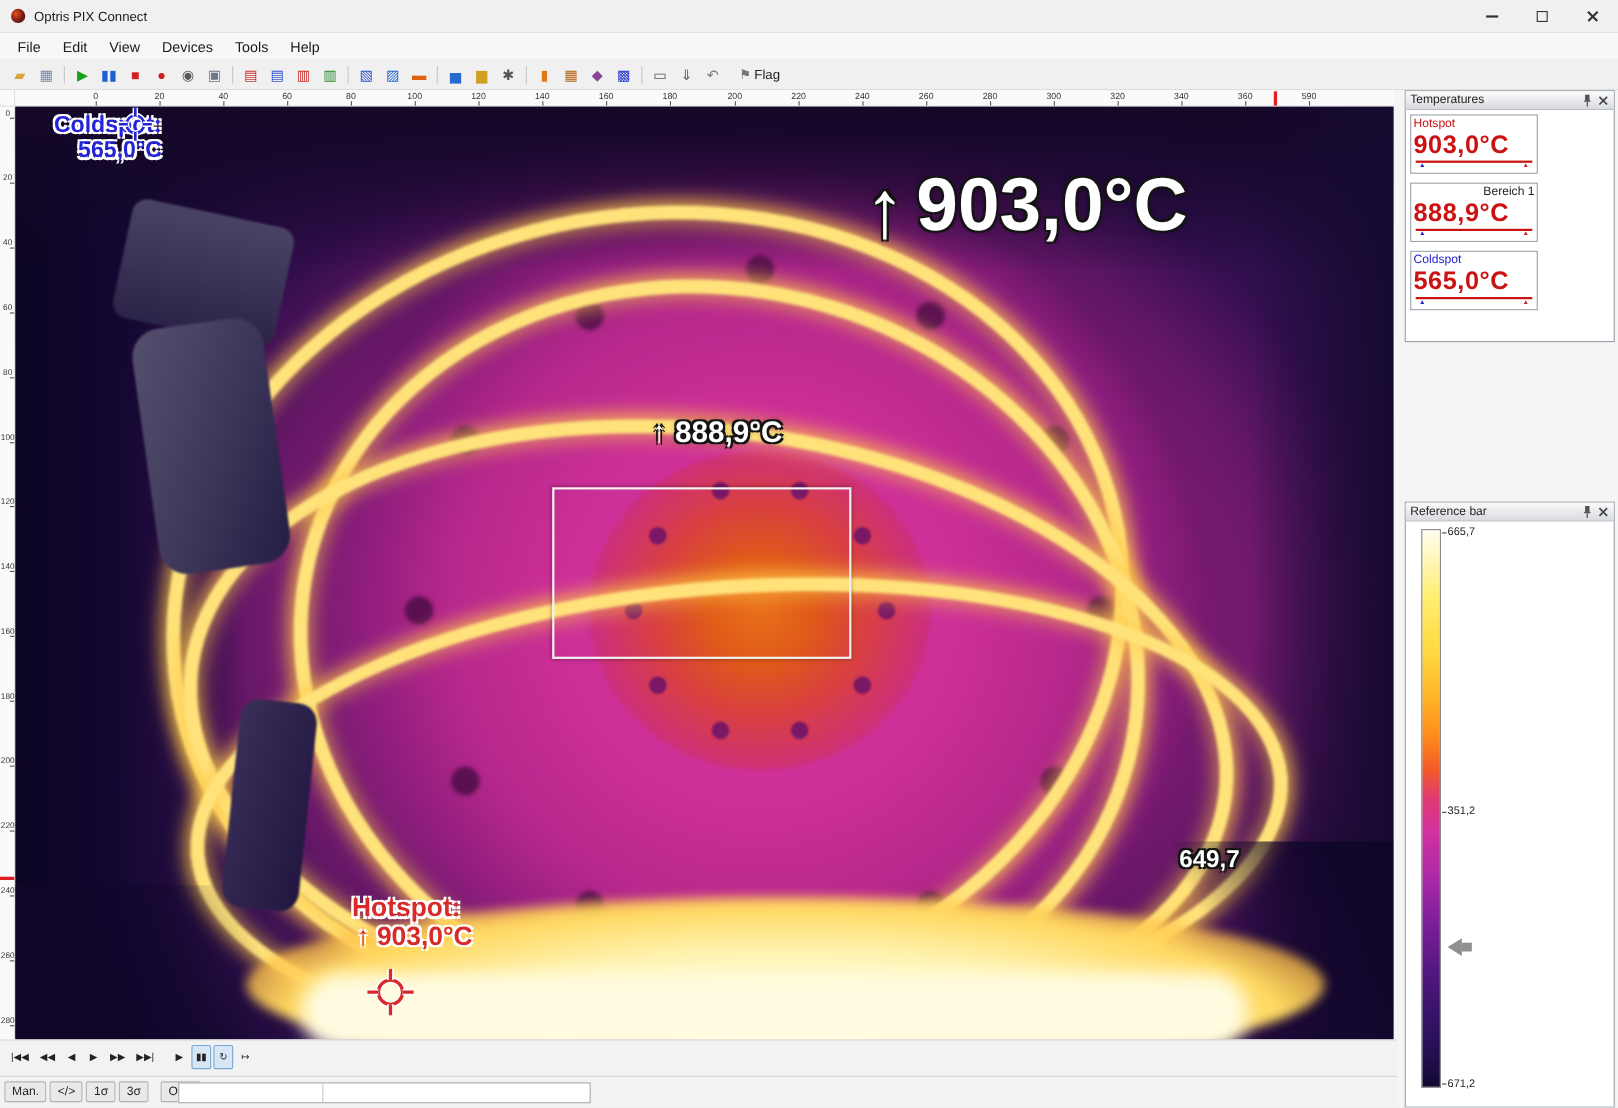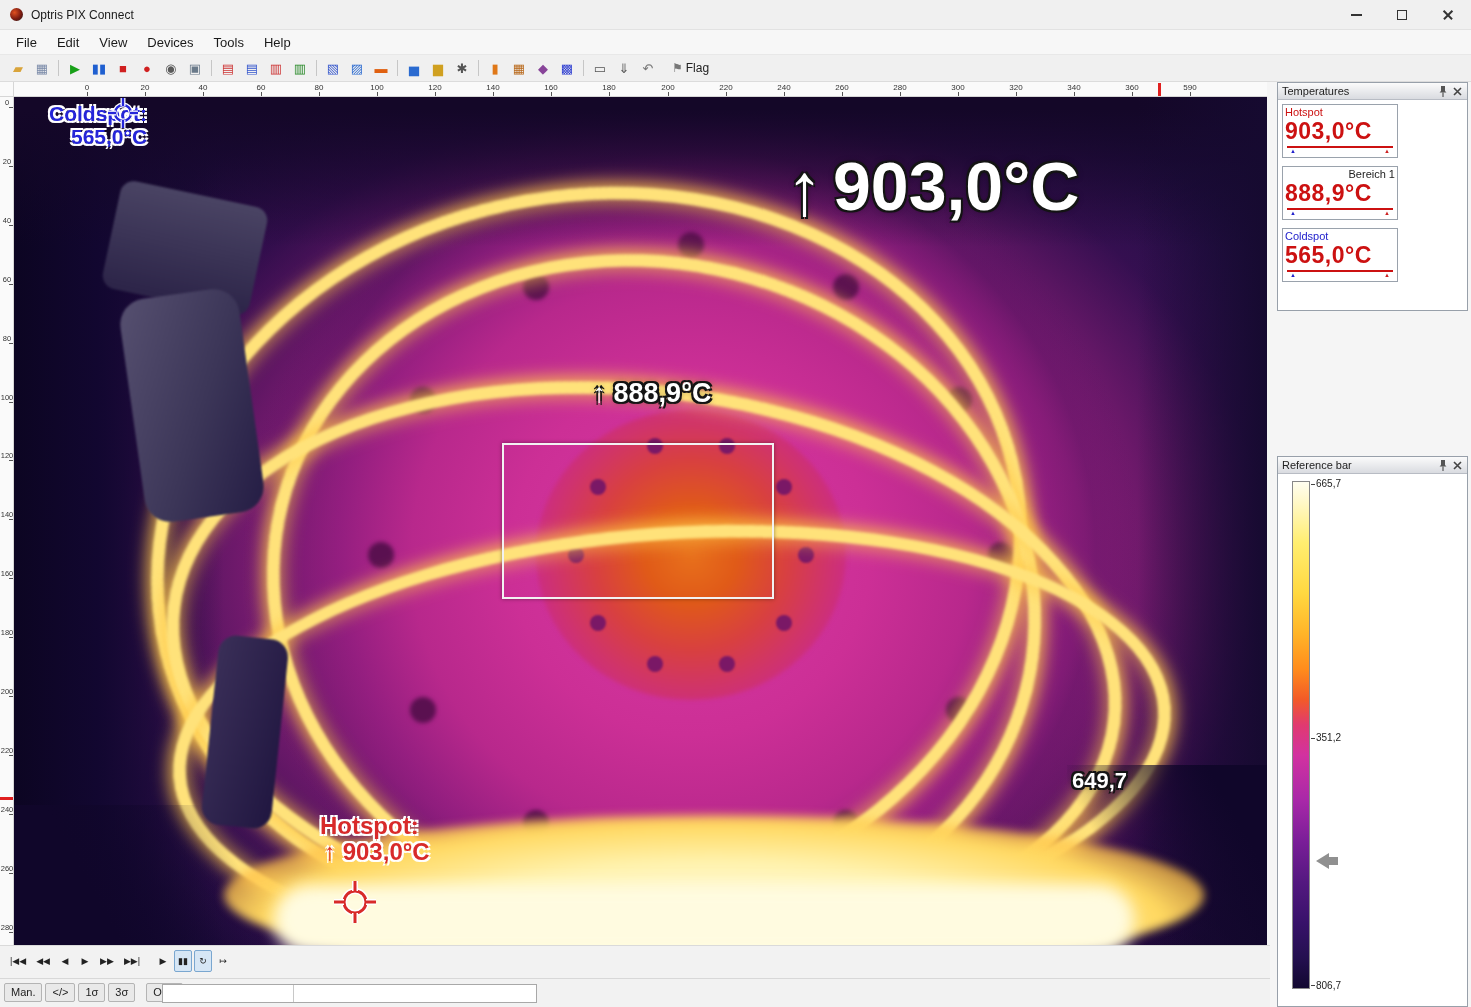--- a/index.html
+++ b/index.html
@@ -419,21 +419,21 @@
             <path d="M1 1 L8 8 M8 1 L1 8" stroke="#444" stroke-width="1.6"></path>
           </svg>
       </span>
     </div>
     <div class="ref-grad"></div>
     <div class="ref-tick" style="top:27px;"></div>
     <div class="ref-tick" style="top:281px;"></div>
     <div class="ref-tick" style="top:528px;"></div>
     <div class="ref-lab" style="top:21px;">665,7</div>
     <div class="ref-lab" style="top:275px;">351,2</div>
-    <div class="ref-lab" style="top:523px;">806,7</div>
+    <div class="ref-lab" style="top:523px;">671,2</div>
     <div class="ref-arrow">
       <div class="ref-arrow-head"></div>
       <div class="ref-arrow-stem"></div>
     </div>
   </div>
 
   <div class="playbar">
     <div class="pb-row" id="pb-row">
         <div class="pb-btn">|◀◀</div>
         <div class="pb-btn">◀◀</div>

